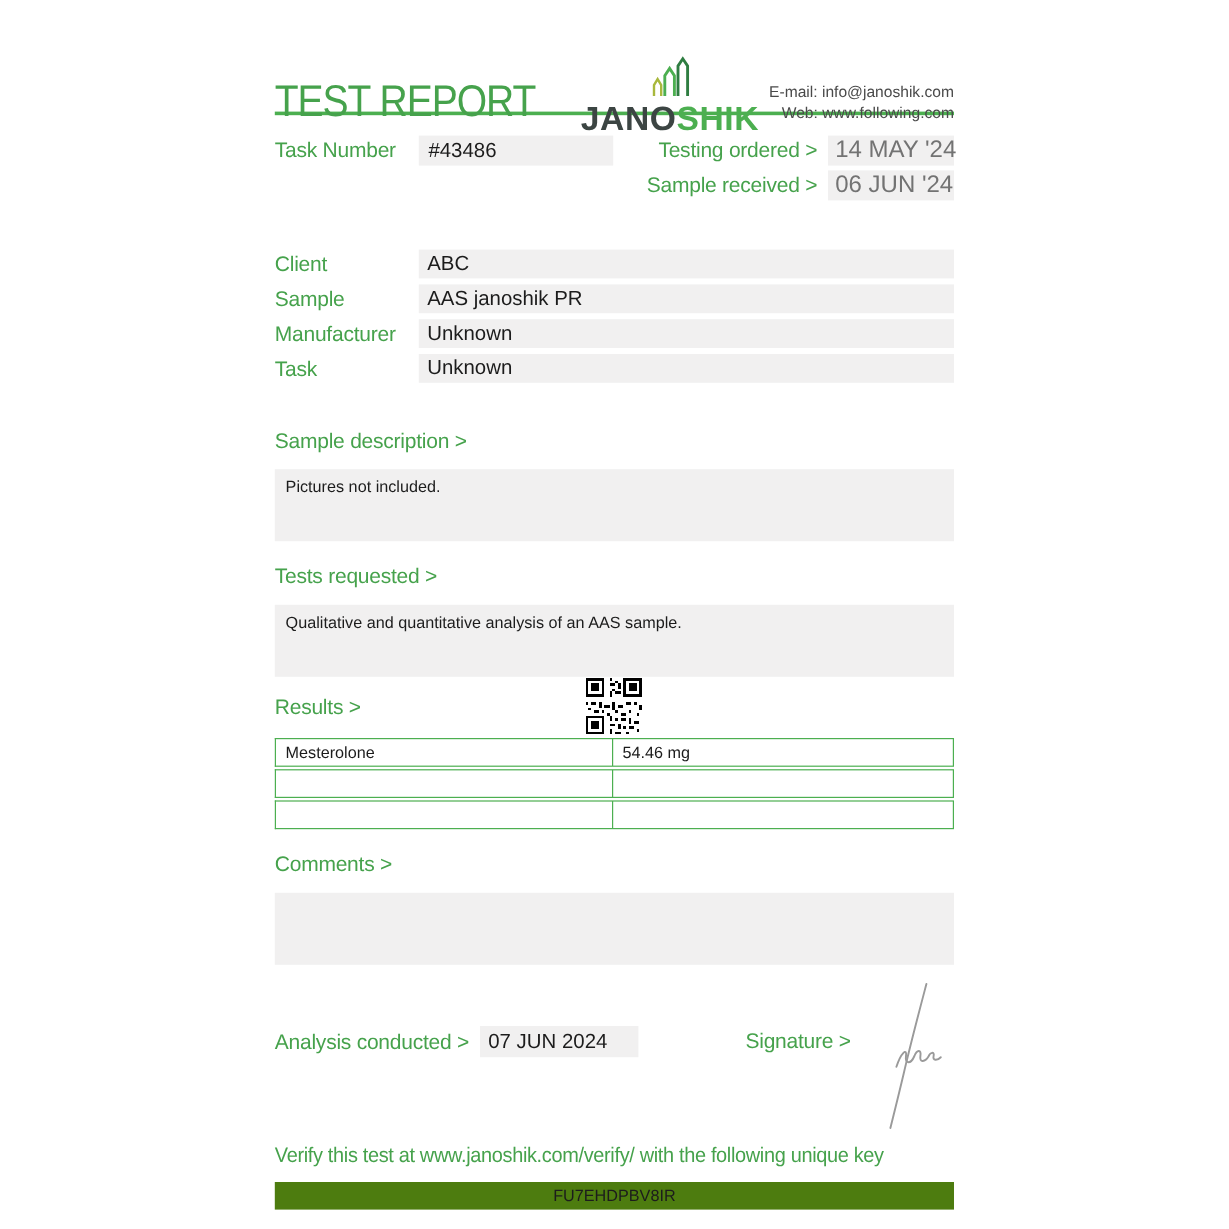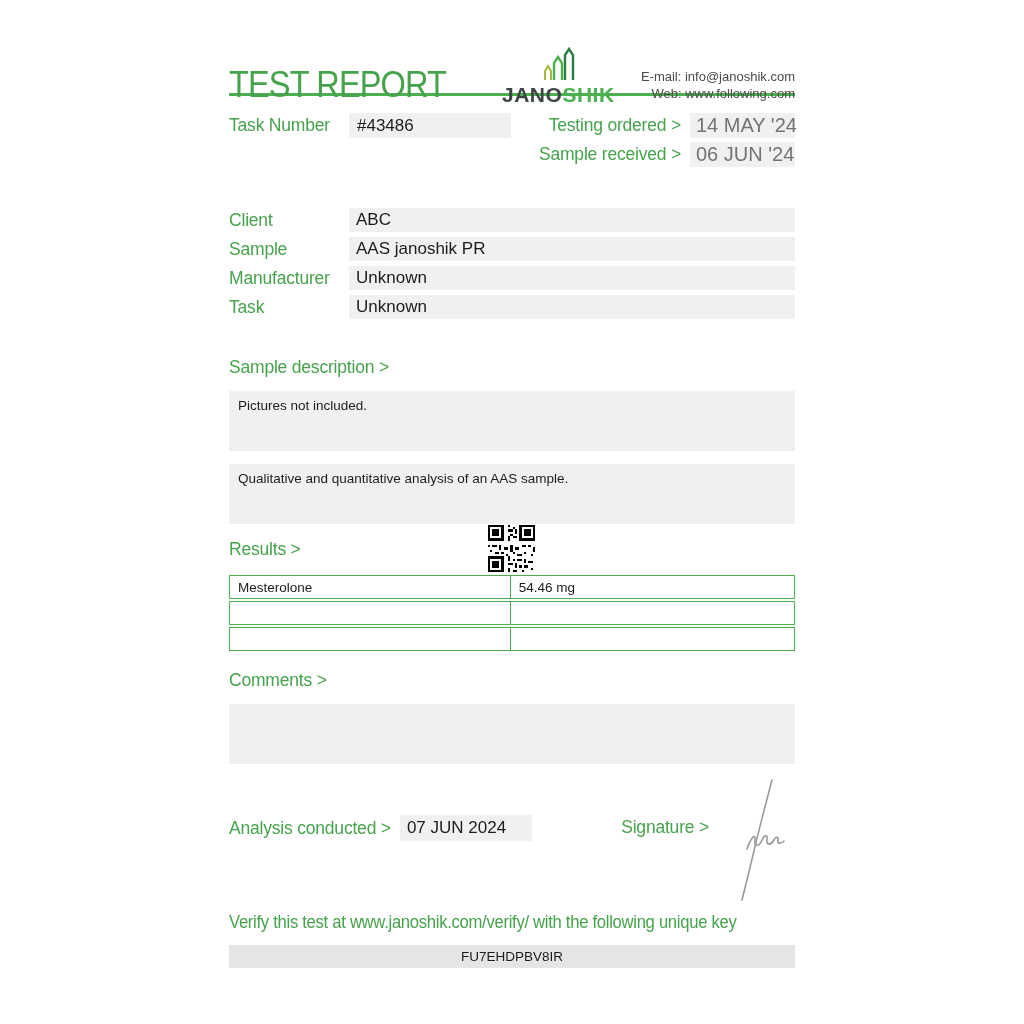--- a/index.html
+++ b/index.html
@@ -6,21 +6,21 @@
   html,body { background:#ffffff; }
   body { width:1024px; height:1024px; position:relative; font-family:"Liberation Sans", sans-serif; overflow:hidden; }
   .content { position:absolute; left:229px; top:0; width:566px;margin-top:10px; }
 
   
   .header { display:flex; justify-content:space-between; padding-top:34px; height:70px; }
   .title { font-size:37px; color:#46a24c; margin-top:20px; white-space:nowrap;
            transform:scaleX(.88); transform-origin:left center; letter-spacing:-1px; }
   .logo { text-align:center; margin-top:2px; }
   .logo svg { display:block; margin:0 auto 1px; }
-  .wordmark { font-size:21px; font-weight:bold; letter-spacing:.5px; white-space:nowrap; }
+  .wordmark { font-size:28px; font-weight:bold; letter-spacing:.5px; white-space:nowrap; }
   .wordmark .w1 { color:#3c4543; }
   .wordmark .w2 { color:#4caf50; }
   .contact { text-align:right; font-size:13px; color:#4a4a4a; margin-top:24px; line-height:1.32; }
 
   .rule { height:3px; background:#4caf50; margin-top:13px; }
 
   
   .task-row { margin-top:17px; display:flex; justify-content:space-between; }
   .task-left { display:flex; align-items:center; height:25px; }
   .g-label { font-size:17.5px; color:#46a24c; letter-spacing:-0.2px; white-space:nowrap; }
@@ -59,21 +59,21 @@
   .footer-row { margin-top:51px; position:relative; height:26px; }
   .analysis { display:flex; align-items:center; }
   .analysis .g-label { margin-right:9px; }
   .analysis-box { width:132px; height:26px; background:#f1f0f0; line-height:26px; padding-left:7px;
                   font-size:17px; color:#1c1c1c; }
   .sig-label { position:absolute; right:86px; top:2px; }
   .signature-svg { position:absolute; right:8px; top:-38px; }
 
   .verify { margin-top:71px; font-size:17.5px; color:#46a24c; white-space:nowrap;
             transform:scaleX(.95); transform-origin:left center; letter-spacing:-0.3px; }
-  .key-box { margin-top:12px; height:23px; background:#e5e5e5; text-align:center; line-height:23px;
+  .key-box { margin-top:12px; height:23px; background:#4d7c0f; text-align:center; line-height:23px;
              font-size:13.5px; color:#1c1c1c; }
 </style>
 </head>
 <body>
 
 <div class="content">
 
   <div class="header">
     <div class="title">TEST REPORT</div>
     <div class="logo">
@@ -126,20 +126,21 @@
     </div>
     <div class="info-row">
       <span class="g-label">Task</span>
       <span class="info-value">Unknown</span>
     </div>
   </div>
 
   <div class="heading h-desc">Sample description &gt;</div>
   <div class="gbox">Pictures not included.</div>
 
+  <div class="heading h-tests">Tests requested &gt;</div>
   <div class="gbox">Qualitative and quantitative analysis of an AAS sample.</div>
 
   <div class="results-head">
     <div class="heading results-heading">Results &gt;</div>
     <svg class="qr" width="47" height="47" viewBox="0 0 21 21" shape-rendering="crispEdges">
       <rect x="0" y="0" width="21" height="21" fill="#ffffff"></rect>
       <g fill="#000000">
         <rect x="0" y="0" width="7" height="7"></rect>
           <rect x="1" y="1" width="5" height="5" fill="#fff"></rect>
           <rect x="2" y="2" width="3" height="3"></rect>

